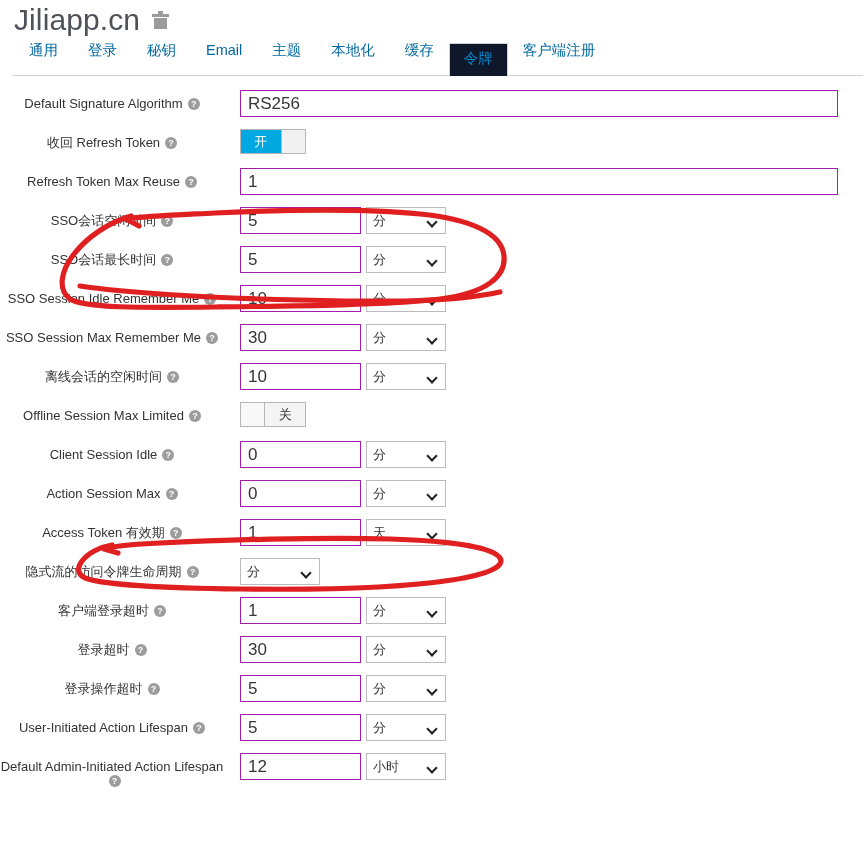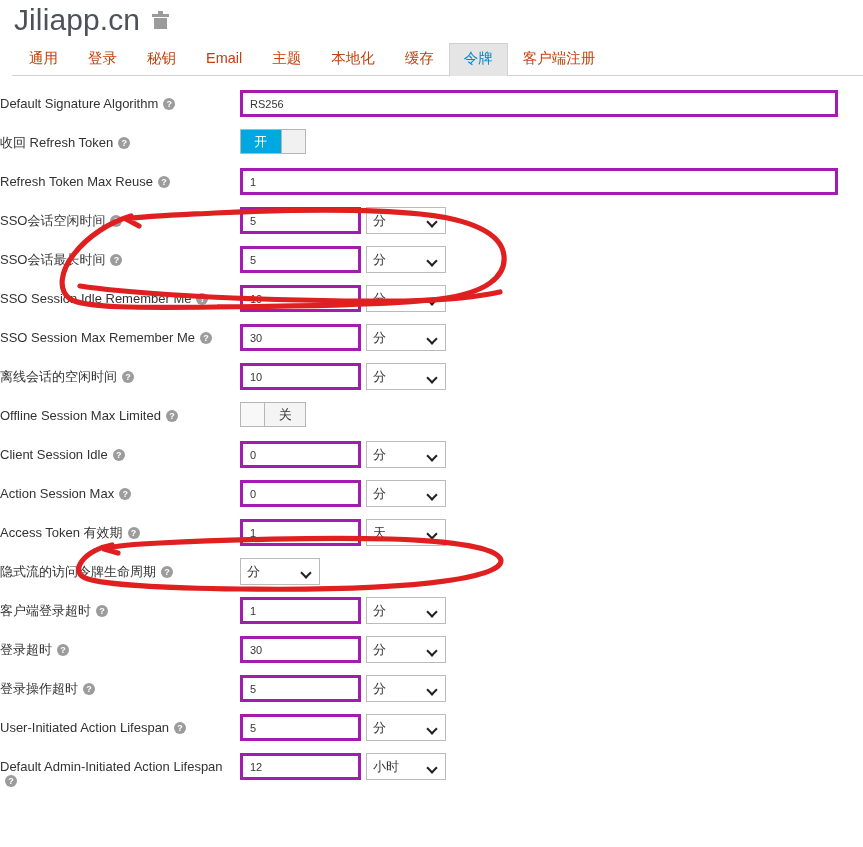--- a/index.html
+++ b/index.html
@@ -75,32 +75,32 @@
     position: absolute;
     left: 12px; right: 0; bottom: 0;
     height: 1px;
     background: #d1d1d1;
   }
   .tab {
     position: relative;
     z-index: 2;
     padding: 6px 14px 9px 14px;
     font-size: 14.5px;
-    color: #c2410c;
+    color: #0369a1;
     line-height: 1.2;
     white-space: nowrap;
     cursor: pointer;
     border: 1px solid transparent;
     border-bottom: none;
     background: transparent;
-    margin-bottom: 0;
+    margin-bottom: 8px;
   }
   .tab.active {
     color: #0088ce;
-    background: #e5e5e5;
+    background: #0f172a;
     border-color: #d1d1d1;
     border-bottom: 1px solid #ffffff;
     margin-bottom: -1px;
     padding-bottom: 9px;
   }
 
   
   .form {
     padding-top: 14px;
     position: relative;
@@ -115,21 +115,21 @@
   .form-label {
     width: 240px;
     text-align: right;
     padding-right: 16px;
     box-sizing: border-box;
     font-size: 13px;
     color: #333333;
     line-height: 17px;
     padding-top: 5px;
     display: flex;
-    justify-content: flex-start;
+    justify-content: center;
     align-items: flex-start;
     flex-wrap: wrap;
     gap: 0;
   }
   .form-label .lbl-text {
     display: inline;
   }
   .help-icon {
     display: inline-block;
     width: 12px;
@@ -151,24 +151,24 @@
   }
   .form-control {
     display: flex;
     align-items: center;
     gap: 5px;
   }
 
   input.txt {
     box-sizing: border-box;
     height: 27px;
-    border: 3px solid #a21caf;
+    border: 1px solid #a21caf;
     background: #ffffff;
     font-family: "Liberation Sans", "DejaVu Sans", sans-serif;
-    font-size: 11px;
+    font-size: 17px;
     color: #363636;
     padding: 0 7px;
     outline: none;
     border-radius: 0;
   }
   input.txt.w-short { width: 121px; }
   input.txt.w-wide  { width: 598px; }
 
   select.unit {
     box-sizing: border-box;

